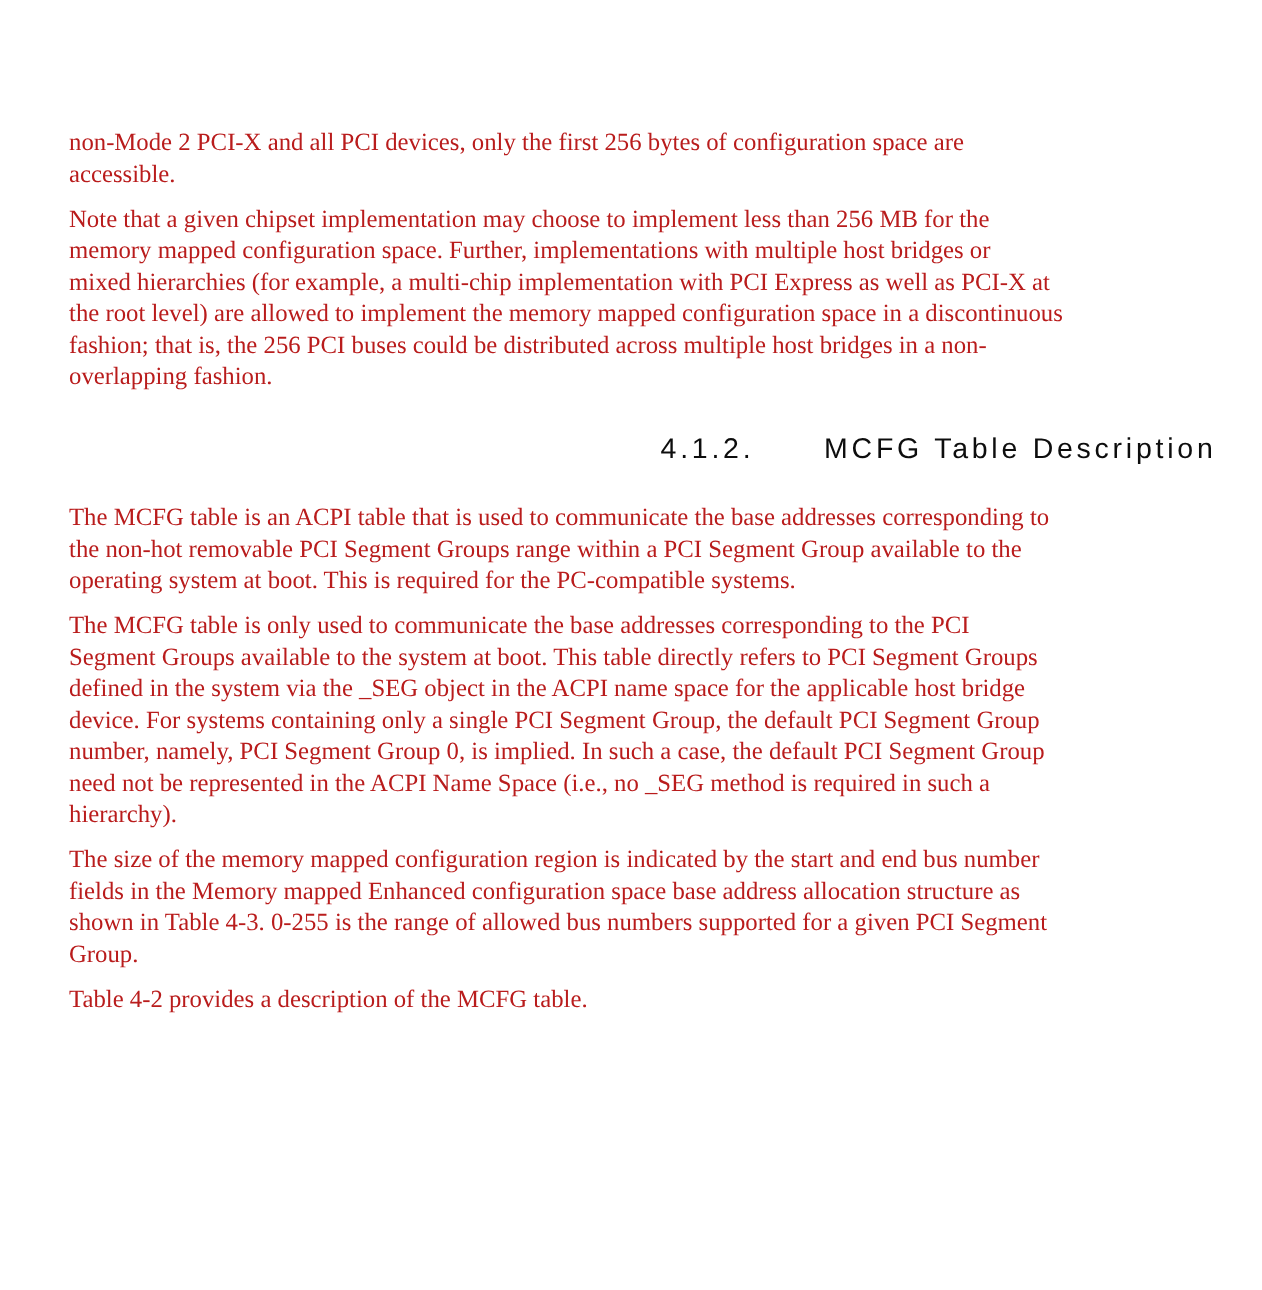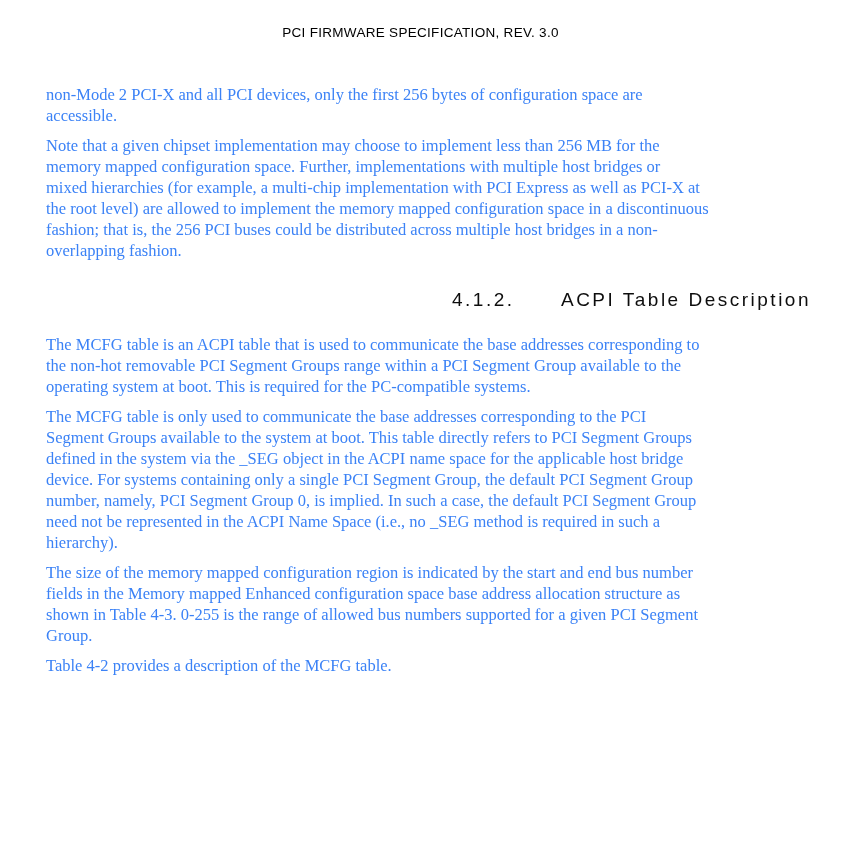--- a/index.html
+++ b/index.html
@@ -31,21 +31,21 @@
     top: 84px;
     left: 46px;
     width: 765px;
   }
   p.body-para {
     margin: 0 0 9px 0;
     font-family: "Liberation Serif", serif;
     font-size: 16.5px;
     line-height: 21px;
     white-space: pre-line;
-    color: #3b82f6;
+    color: #b91c1c;
   }
   .section-heading {
     display: flex;
     align-items: baseline;
     margin: 28px 0 23px 0;
     font-family: "Liberation Sans", sans-serif;
     font-size: 19px;
     font-weight: 500;
     letter-spacing: 2.5px;
     color: #0d0d0d;
@@ -55,38 +55,37 @@
     display: inline-block;
     width: 109px;
     flex: 0 0 109px;
   }
 </style>
 </head>
 <body>
 
 <div class="page">
 
-  <div class="running-header">PCI FIRMWARE SPECIFICATION, REV. 3.0</div>
 
   <div class="content">
 
     <p class="body-para">non-Mode 2 PCI-X and all PCI devices, only the first 256 bytes of configuration space are
 accessible.</p>
 
     <p class="body-para">Note that a given chipset implementation may choose to implement less than 256 MB for the
 memory mapped configuration space.  Further, implementations with multiple host bridges or
 mixed hierarchies (for example, a multi-chip implementation with PCI Express as well as PCI-X at
 the root level) are allowed to implement the memory mapped configuration space in a discontinuous
 fashion; that is, the 256 PCI buses could be distributed across multiple host bridges in a non-
 overlapping fashion.</p>
 
 
     <div class="section-heading">
       <span class="num">4.1.2.</span>
-      <span class="title">ACPI Table Description</span>
+      <span class="title">MCFG Table Description</span>
     </div>
 
     <p class="body-para">The MCFG table is an ACPI table that is used to communicate the base addresses corresponding to
 the non-hot removable PCI Segment Groups range within a PCI Segment Group available to the
 operating system at boot. This is required for the PC-compatible systems.</p>
 
     <p class="body-para">The MCFG table is only used to communicate the base addresses corresponding to the PCI
 Segment Groups available to the system at boot.  This table directly refers to PCI Segment Groups
 defined in the system via the _SEG object in the ACPI name space for the applicable host bridge
 device.  For systems containing only a single PCI Segment Group, the default PCI Segment Group

